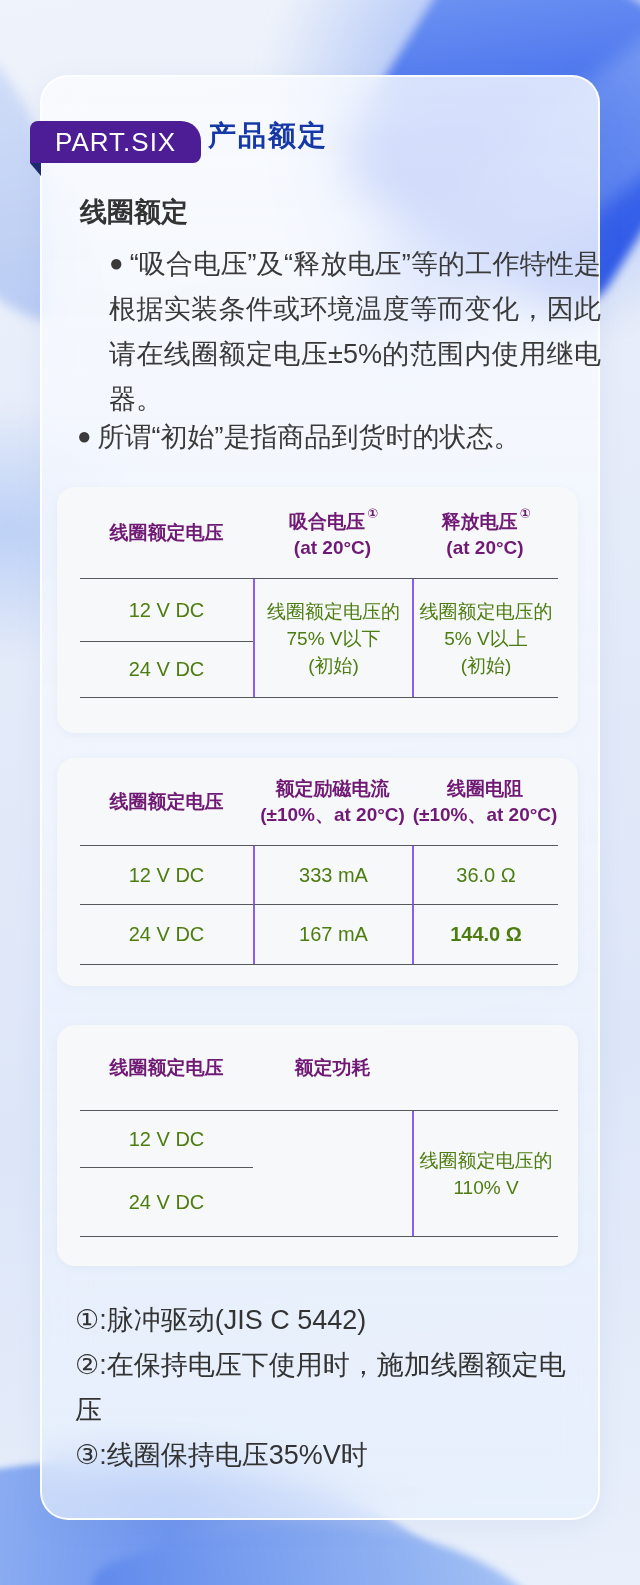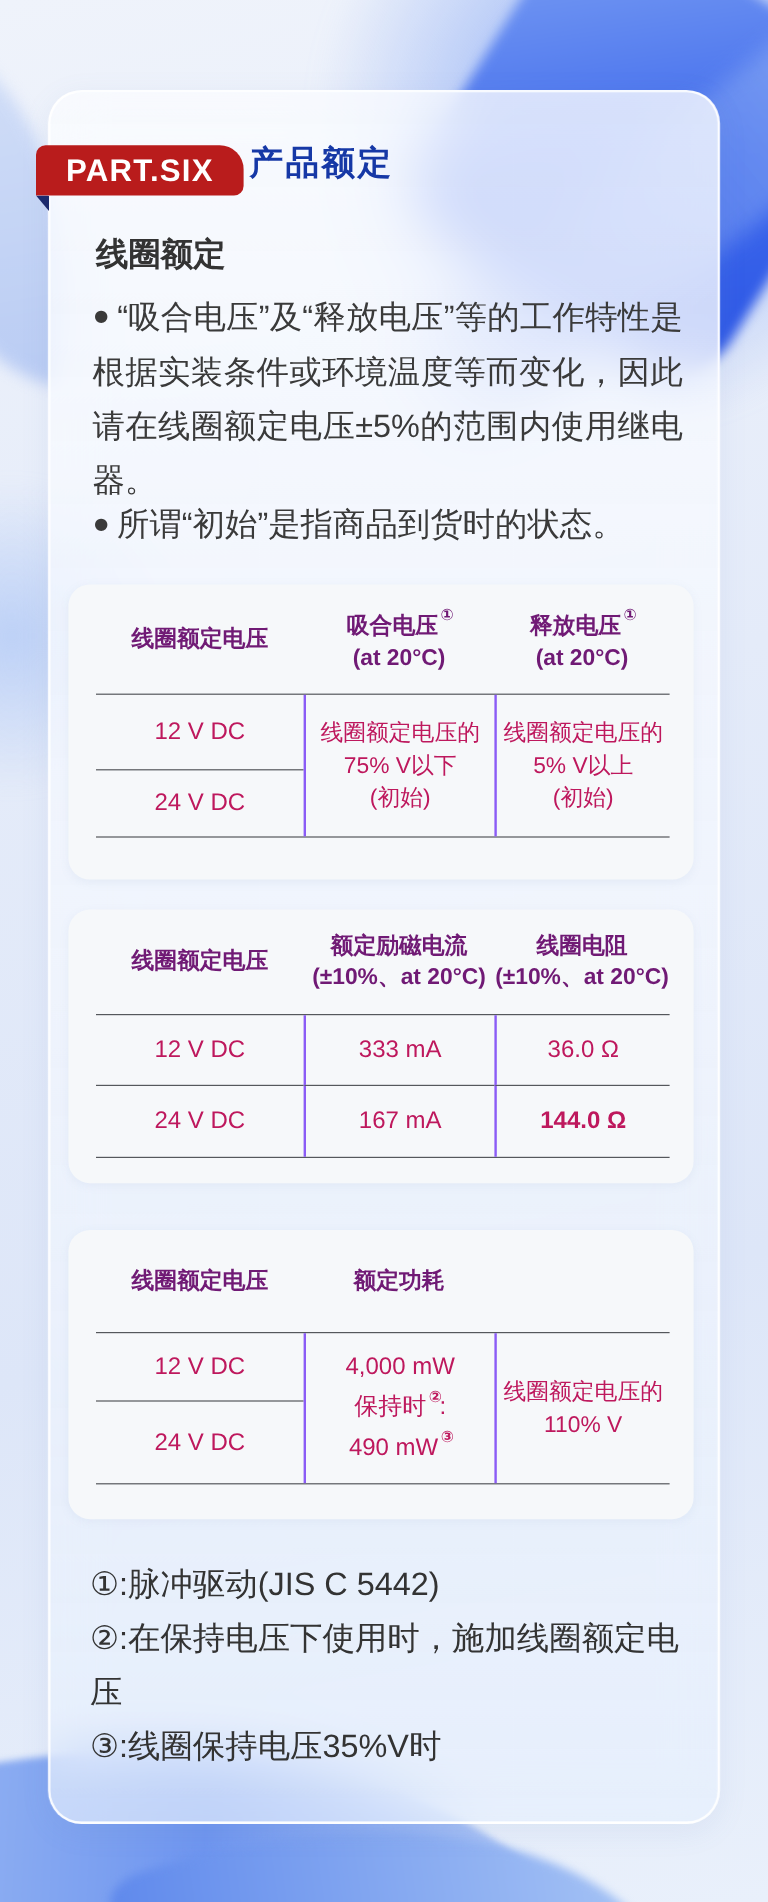--- a/index.html
+++ b/index.html
@@ -32,53 +32,53 @@
     background:linear-gradient(100deg,#5F89EC,#A9C6F5);
     border-radius:8% 100% 10% 100%; transform:rotate(-18deg); filter:blur(4px); }
   
   .main-card { position:absolute; left:40px; top:75px; width:560px; height:1445px;
     background:linear-gradient(180deg, rgba(250,252,255,.80) 0%, rgba(243,247,254,.74) 55%, rgba(231,240,253,.68) 100%);
     border:2px solid rgba(255,255,255,.9); border-radius:28px;
     backdrop-filter:blur(22px); -webkit-backdrop-filter:blur(22px);
     box-shadow:0 6px 24px rgba(110,135,190,.10); }
   
   .badge { position:absolute; left:30px; top:121px; height:42px; padding:0 25px;
-    display:flex; align-items:center; background:#b91c1c; color:#FFFFFF;
-    font-size:26px; font-weight:bold; letter-spacing:1px;
+    display:flex; align-items:center; background:#4c1d95; color:#FFFFFF;
+    font-size:26px; font-weight:normal; letter-spacing:1px;
     border-radius:8px 20px 8px 0; z-index:3; }
   .badge-fold { position:absolute; left:30px; top:163px; width:11px; height:13px;
     background:#1C2A6E; clip-path:polygon(0 0,100% 0,100% 100%); z-index:3; }
   .page-title { position:absolute; left:208px; top:117px; font-size:28px; font-weight:900;
     color:#1638A6; letter-spacing:2px; z-index:3; }
   .section-heading { position:absolute; left:80px; top:194px; font-size:27px; font-weight:bold; color:#333333; z-index:3; }
   
   .note { position:absolute; left:77px; width:492px; font-size:27px; line-height:45px;
     color:#3A3A3A; text-align:justify; z-index:3; }
-  .note-1 { top:242px; }
+  .note-1 { top:242px;margin-left:32px; }
   .note-2 { top:415px; width:510px; }
   .bullet { font-size:24px; margin-right:6px; position:relative; top:-2px; }
   
   .tcard { position:absolute; left:57px; width:521px; background:#F6F8FA;
     border-radius:18px; box-shadow:0 2px 8px rgba(120,140,180,.08); z-index:3; }
   .tcard-1 { top:487px; height:246px; }
   .tcard-2 { top:758px; height:228px; }
   .tcard-3 { top:1025px; height:241px; }
   .tinner { position:absolute; left:23px; width:478px; top:0; }
   .thead { display:flex; align-items:center; }
   .thead-1 { height:91px; } .thead-2 { height:87px; } .thead-3 { height:85px; }
   .th { text-align:center; font-weight:bold; font-size:19px; color:#701a75; line-height:26px; }
   .cw1 { width:173px; } .cw2 { width:159px; } .cw3 { width:146px; }
   .sup { font-size:13px; font-weight:bold; position:relative; top:-3px; left:2px; }
   .tbody { border-top:1px solid #55585C; border-bottom:1px solid #55585C;
     display:grid; grid-template-columns:173px 159px 146px; }
   .tbody-1 { grid-template-rows:63px 55px; }
   .tbody-2 { grid-template-rows:59px 59px; }
   .tbody-3 { grid-template-rows:57px 68px; }
   .td { display:flex; flex-direction:column; align-items:center; justify-content:center;
-    font-size:20px; font-weight:500; color:#be185d; line-height:27px; text-align:center; }
+    font-size:20px; font-weight:500; color:#4d7c0f; line-height:27px; text-align:center; }
   .bdr-b { border-bottom:1px solid #55585C; }
   .bdr-l { border-left:2px solid #8b5cf6; }
   .rspan { grid-row:1 / 3; }
   .cell-small { font-size:19px; }
   
   .footnotes { position:absolute; left:75px; top:1298px; width:505px;
     font-size:27px; line-height:45px; color:#333333; z-index:3; }
   .fn-indent { padding-left:40px; }
 </style>
 </head>
@@ -164,25 +164,20 @@
 
 <div class="tcard tcard-3">
   <div class="tinner">
     <div class="thead thead-3">
       <div class="th cw1">线圈额定电压</div>
       <div class="th cw2">额定功耗</div>
     </div>
     <div class="tbody tbody-3">
       <div class="td bdr-b" style="grid-column:1;grid-row:1;">12 V DC</div>
       <div class="td" style="grid-column:1;grid-row:2;">24 V DC</div>
-      <div class="td bdr-l rspan" style="grid-column:2;">
-        <div>4,000 mW</div>
-        <div><span>保持时</span><sup class="sup">②</sup><span>:</span></div>
-        <div><span>490 mW</span><sup class="sup">③</sup></div>
-      </div>
       <div class="td bdr-l rspan cell-small" style="grid-column:3;">
         <div>线圈额定电压的</div>
         <div>110% V</div>
       </div>
     </div>
   </div>
 </div>
 
 <div class="footnotes">
   <div>①:脉冲驱动(JIS C 5442)</div>

